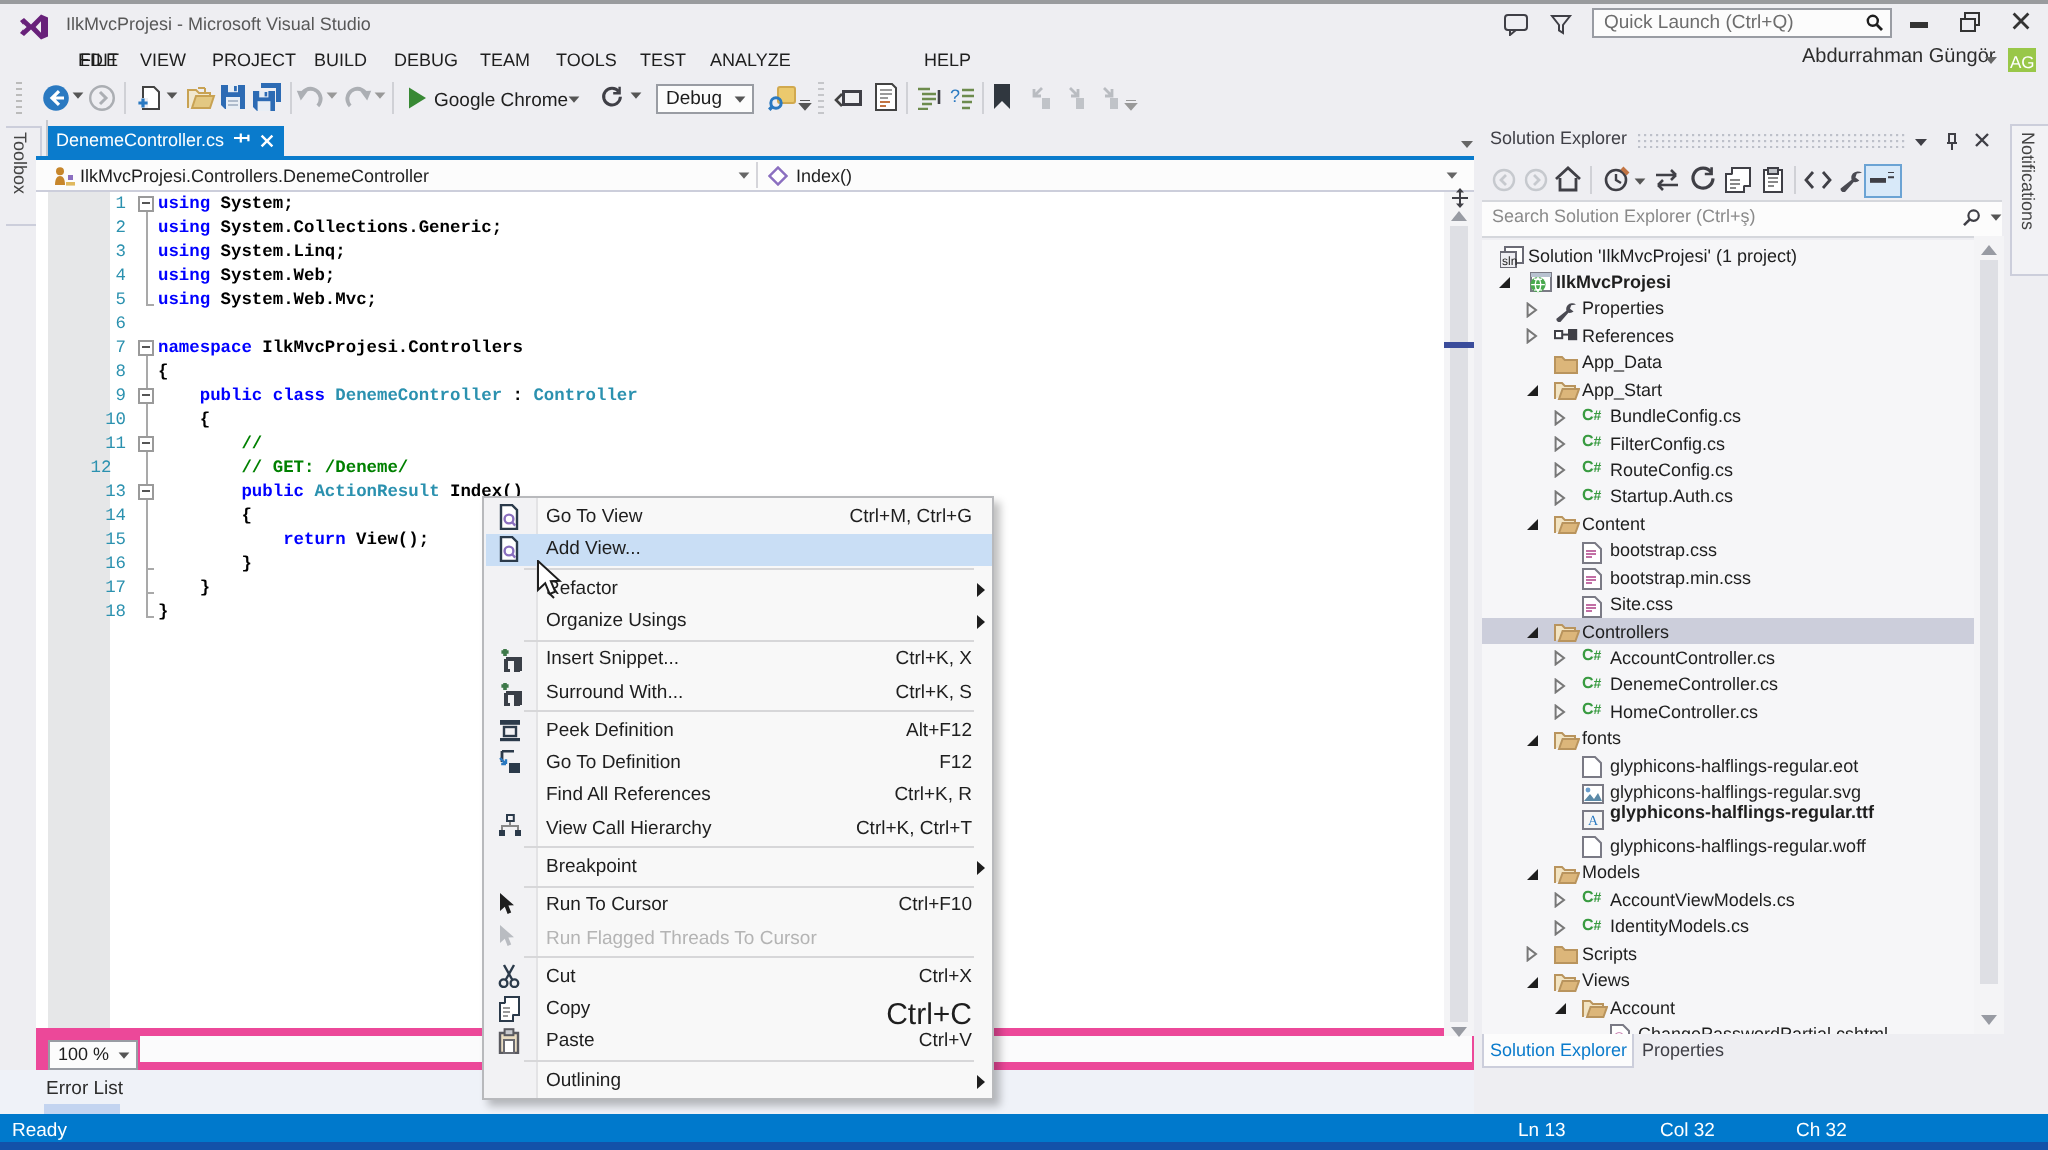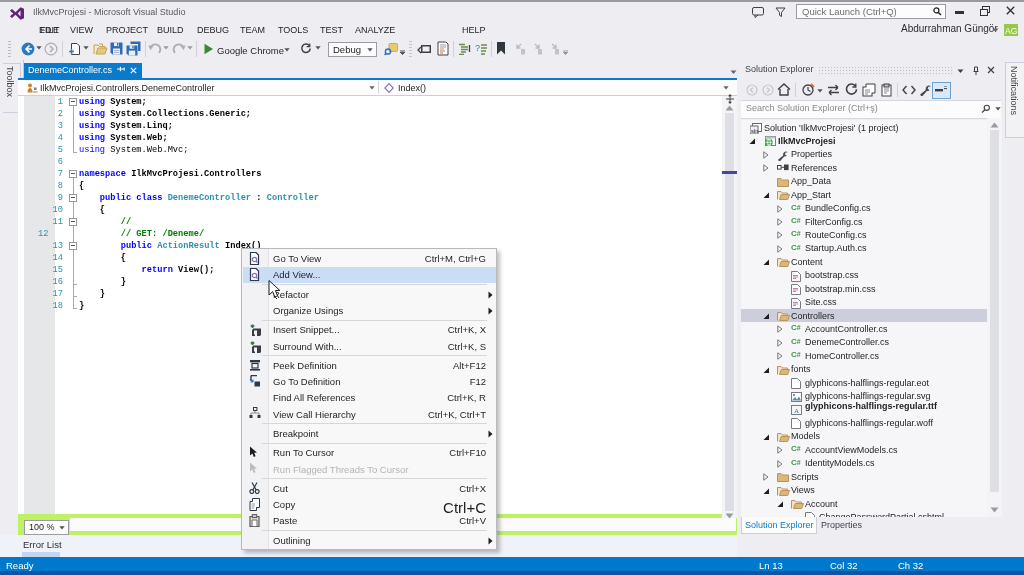--- a/index.html
+++ b/index.html
@@ -267,33 +267,33 @@
     <div class="a" style="left:6px;top:0;width:31px;height:418px;background:#E6E7E8;"></div>
     <div class="t mono" style="left:20px;top:0px;width:25px;height:12px;line-height:12px;font-size:8.7px;color:#2B91AF;text-align:right;">1</div>
     <div class="t mono" style="left:61px;top:0px;height:12px;line-height:12px;font-size:8.7px;font-weight:bold;color:#000;"><span style="color:#0000FF">using</span> System;</div>
     <div class="t mono" style="left:20px;top:12px;width:25px;height:12px;line-height:12px;font-size:8.7px;color:#2B91AF;text-align:right;">2</div>
     <div class="t mono" style="left:61px;top:12px;height:12px;line-height:12px;font-size:8.7px;font-weight:bold;color:#000;"><span style="color:#0000FF">using</span> System.Collections.Generic;</div>
     <div class="t mono" style="left:20px;top:24px;width:25px;height:12px;line-height:12px;font-size:8.7px;color:#2B91AF;text-align:right;">3</div>
     <div class="t mono" style="left:61px;top:24px;height:12px;line-height:12px;font-size:8.7px;font-weight:bold;color:#000;"><span style="color:#0000FF">using</span> System.Linq;</div>
     <div class="t mono" style="left:20px;top:36px;width:25px;height:12px;line-height:12px;font-size:8.7px;color:#2B91AF;text-align:right;">4</div>
     <div class="t mono" style="left:61px;top:36px;height:12px;line-height:12px;font-size:8.7px;font-weight:bold;color:#000;"><span style="color:#0000FF">using</span> System.Web;</div>
     <div class="t mono" style="left:20px;top:48px;width:25px;height:12px;line-height:12px;font-size:8.7px;color:#2B91AF;text-align:right;">5</div>
-    <div class="t mono" style="left:61px;top:48px;height:12px;line-height:12px;font-size:8.7px;font-weight:normal;color:#000;"><span style="color:#0000FF">using</span> System.Web.Mvc;</div>
+    <div class="t mono" style="left:61px;top:48px;height:12px;line-height:12px;font-size:8.7px;font-weight:bold;color:#000;"><span style="color:#0000FF">using</span> System.Web.Mvc;</div>
     <div class="t mono" style="left:20px;top:60px;width:25px;height:12px;line-height:12px;font-size:8.7px;color:#2B91AF;text-align:right;">6</div>
     <div class="t mono" style="left:20px;top:72px;width:25px;height:12px;line-height:12px;font-size:8.7px;color:#2B91AF;text-align:right;">7</div>
     <div class="t mono" style="left:61px;top:72px;height:12px;line-height:12px;font-size:8.7px;font-weight:bold;color:#000;"><span style="color:#0000FF">namespace</span> IlkMvcProjesi.Controllers</div>
     <div class="t mono" style="left:20px;top:84px;width:25px;height:12px;line-height:12px;font-size:8.7px;color:#2B91AF;text-align:right;">8</div>
     <div class="t mono" style="left:61px;top:84px;height:12px;line-height:12px;font-size:8.7px;font-weight:bold;color:#000;">{</div>
     <div class="t mono" style="left:20px;top:96px;width:25px;height:12px;line-height:12px;font-size:8.7px;color:#2B91AF;text-align:right;">9</div>
     <div class="t mono" style="left:61px;top:96px;height:12px;line-height:12px;font-size:8.7px;font-weight:bold;color:#000;">    <span style="color:#0000FF">public</span> <span style="color:#0000FF">class</span> <span style="color:#2B91AF">DenemeController</span> : <span style="color:#2B91AF">Controller</span></div>
     <div class="t mono" style="left:20px;top:108px;width:25px;height:12px;line-height:12px;font-size:8.7px;color:#2B91AF;text-align:right;">10</div>
     <div class="t mono" style="left:61px;top:108px;height:12px;line-height:12px;font-size:8.7px;font-weight:bold;color:#000;">    {</div>
     <div class="t mono" style="left:20px;top:120px;width:25px;height:12px;line-height:12px;font-size:8.7px;color:#2B91AF;text-align:right;">11</div>
     <div class="t mono" style="left:61px;top:120px;height:12px;line-height:12px;font-size:8.7px;font-weight:bold;color:#000;">        <span style="color:#008000">//</span></div>
-    <div class="t mono" style="left:20px;top:132px;width:25px;height:12px;line-height:12px;font-size:8.7px;color:#2B91AF;text-align:left;">12</div>
+    <div class="t mono" style="left:20px;top:132px;width:25px;height:12px;line-height:12px;font-size:8.7px;color:#2B91AF;text-align:center;">12</div>
     <div class="t mono" style="left:61px;top:132px;height:12px;line-height:12px;font-size:8.7px;font-weight:bold;color:#000;">        <span style="color:#008000">// GET: /Deneme/</span></div>
     <div class="t mono" style="left:20px;top:144px;width:25px;height:12px;line-height:12px;font-size:8.7px;color:#2B91AF;text-align:right;">13</div>
     <div class="t mono" style="left:61px;top:144px;height:12px;line-height:12px;font-size:8.7px;font-weight:bold;color:#000;">        <span style="color:#0000FF">public</span> <span style="color:#2B91AF">ActionResult</span> Index()</div>
     <div class="t mono" style="left:20px;top:156px;width:25px;height:12px;line-height:12px;font-size:8.7px;color:#2B91AF;text-align:right;">14</div>
     <div class="t mono" style="left:61px;top:156px;height:12px;line-height:12px;font-size:8.7px;font-weight:bold;color:#000;">        {</div>
     <div class="t mono" style="left:20px;top:168px;width:25px;height:12px;line-height:12px;font-size:8.7px;color:#2B91AF;text-align:right;">15</div>
     <div class="t mono" style="left:61px;top:168px;height:12px;line-height:12px;font-size:8.7px;font-weight:bold;color:#000;">            <span style="color:#0000FF">return</span> View();</div>
     <div class="t mono" style="left:20px;top:180px;width:25px;height:12px;line-height:12px;font-size:8.7px;color:#2B91AF;text-align:right;">16</div>
     <div class="t mono" style="left:61px;top:180px;height:12px;line-height:12px;font-size:8.7px;font-weight:bold;color:#000;">        }</div>
     <div class="t mono" style="left:20px;top:192px;width:25px;height:12px;line-height:12px;font-size:8.7px;color:#2B91AF;text-align:right;">17</div>
@@ -313,21 +313,21 @@
     <div class="a" style="left:54.5px;top:10px;width:1px;height:46px;background:#A9A9A9;"></div>
       <div class="a" style="left:54.5px;top:56px;width:4px;height:1px;background:#A9A9A9;"></div>
     <div class="a" style="left:54.5px;top:82px;width:1px;height:130px;background:#A9A9A9;"></div>
       <div class="a" style="left:54.5px;top:212px;width:4px;height:1px;background:#A9A9A9;"></div>
     <div class="a" style="left:54.5px;top:106px;width:1px;height:94px;background:#A9A9A9;"></div>
       <div class="a" style="left:54.5px;top:200px;width:4px;height:1px;background:#A9A9A9;"></div>
     <div class="a" style="left:54.5px;top:154px;width:1px;height:34px;background:#A9A9A9;"></div>
       <div class="a" style="left:54.5px;top:188px;width:4px;height:1px;background:#A9A9A9;"></div>
   </div>
 
-  <div class="a" style="left:-6px;top:454px;width:719px;height:21px;background:#bef264;">
+  <div class="a" style="left:-6px;top:454px;width:719px;height:21px;background:#ec4899;">
     <div class="a" style="left:6px;top:6px;width:43px;height:13px;background:#FCFCFC;border:1px solid #999CA3;">
       <div class="t" style="left:4px;top:1px;font-size:9px;color:#1E1E1E;">100 %</div>
       <svg class="a" style="right:3px;top:5px;" width="6" height="4" viewBox="0 0 6 4">
           <path d="M0.3 0.3 L3 3.4 L5.7 0.3 Z" fill="#555"></path>
         </svg>
     </div>
     <div class="a" style="left:52px;top:4px;width:666px;height:13px;background:#FBFBFC;"></div>
   </div>
 
   <div class="a" style="left:-24px;top:475px;width:737px;height:22px;background:#EFF2F8;">

